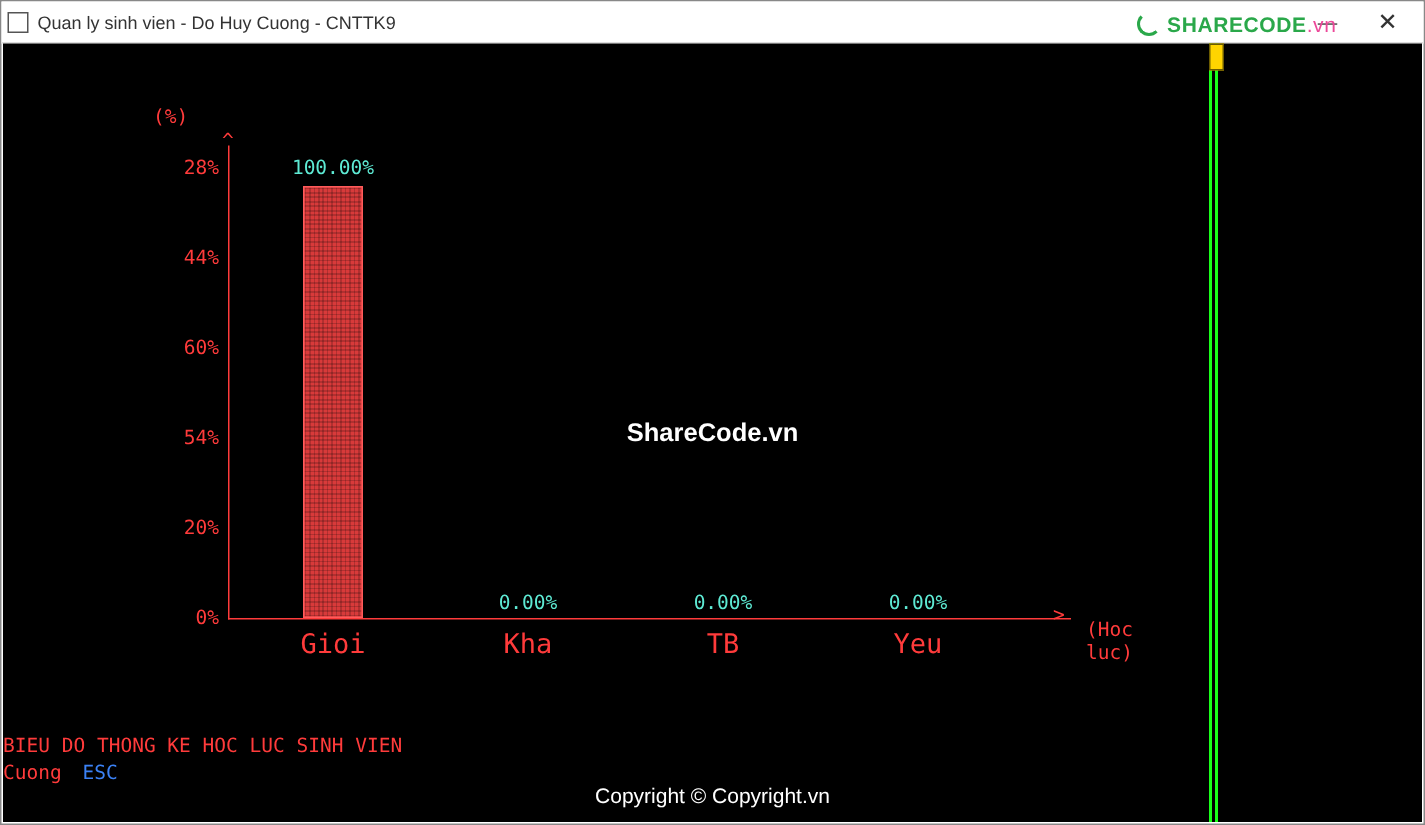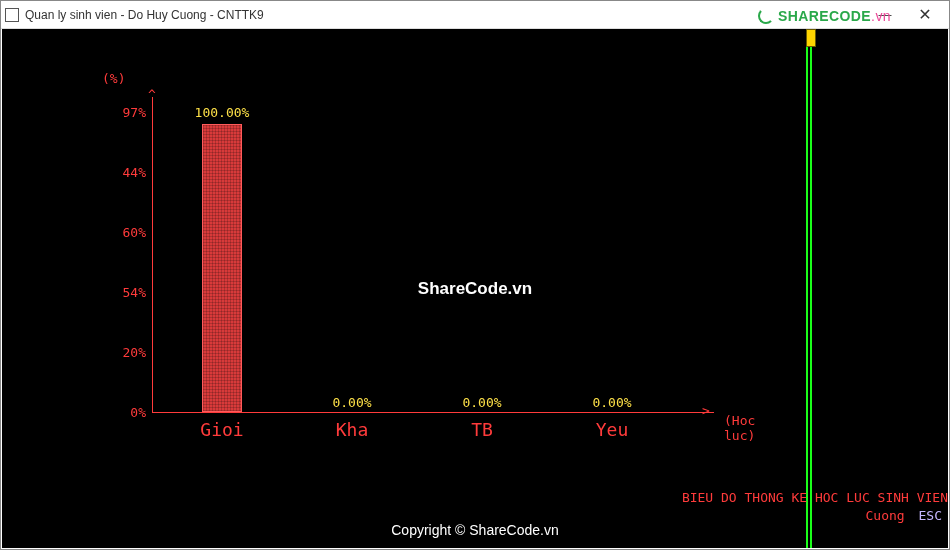--- a/index.html
+++ b/index.html
@@ -68,28 +68,28 @@
   .tick-x { position:absolute; top:340px; font-size:18px; text-align:center; width:60px; }
 
   .bar {
     position:absolute; bottom:17px; width:40px;
     background: #d83a3a;
     background-image:
       repeating-linear-gradient(0deg, rgba(0,0,0,0.18) 0 1px, transparent 1px 3px),
       repeating-linear-gradient(90deg, rgba(0,0,0,0.18) 0 1px, transparent 1px 3px);
     border: 1px solid #ff5b5b;
   }
-  .bar-label { position:absolute; color:#fde047; font-size:13px; width:80px; text-align:center; }
+  .bar-label { position:absolute; color:#5eead4; font-size:13px; width:80px; text-align:center; }
 
   .caption-area {
-    position:absolute; left: 0; right:0; top: 460px; text-align:right;
+    position:absolute; left: 0; right:0; top: 460px; text-align:left;
     font-size: 13px; color:#ff3b3b;
   }
   .caption-line { line-height: 18px; }
-  .caption-hint .key { color:#c4b5fd; margin:0 6px; }
+  .caption-hint .key { color:#3b82f6; margin:0 6px; }
 
   .watermark-center {
     position:absolute; left:50%; top:50%; transform:translate(-50%,-50%);
     color:#fff; font-family:"Segoe UI",sans-serif; font-size:17px; font-weight:600;
     pointer-events:none;
   }
   .watermark-bottom {
     position:absolute; left:50%; bottom:10px; transform:translateX(-50%);
     color:#fff; font-family:"Segoe UI",sans-serif; font-size:14px; font-weight:500;
     pointer-events:none;
@@ -127,21 +127,21 @@
       <div class="axis-h"></div>
 
       <span class="x-arrow">&gt;</span>
       <span class="x-axis-label">(Hoc luc)</span>
 
       <span class="tick-y" style="top:326px;">0%</span>
       <span class="tick-y" style="top:266px;">20%</span>
       <span class="tick-y" style="top:206px;">54%</span>
       <span class="tick-y" style="top:146px;">60%</span>
       <span class="tick-y" style="top:86px;">44%</span>
-      <span class="tick-y" style="top:26px;">97%</span>
+      <span class="tick-y" style="top:26px;">28%</span>
 
       <div class="bar" style="left:100px; height:288px;"></div>
 
       <span class="bar-label" style="left:80px;  top:26px;">100.00%</span>
       <span class="bar-label" style="left:210px; top:316px;">0.00%</span>
       <span class="bar-label" style="left:340px; top:316px;">0.00%</span>
       <span class="bar-label" style="left:470px; top:316px;">0.00%</span>
 
       <span class="tick-x" style="left:90px;">Gioi</span>
       <span class="tick-x" style="left:220px;">Kha</span>
@@ -153,16 +153,16 @@
     <div class="caption-area">
       <div class="caption-line">BIEU DO THONG KE HOC LUC SINH VIEN</div>
       <div class="caption-line caption-hint">
         <span>Cuong</span>
         <span class="key">ESC</span>
         <span></span>
       </div>
     </div>
 
     <div class="watermark-center">ShareCode.vn</div>
-    <div class="watermark-bottom">Copyright © ShareCode.vn</div>
+    <div class="watermark-bottom">Copyright © Copyright.vn</div>
 
   </div>
 </div>
 
 </body></html>

